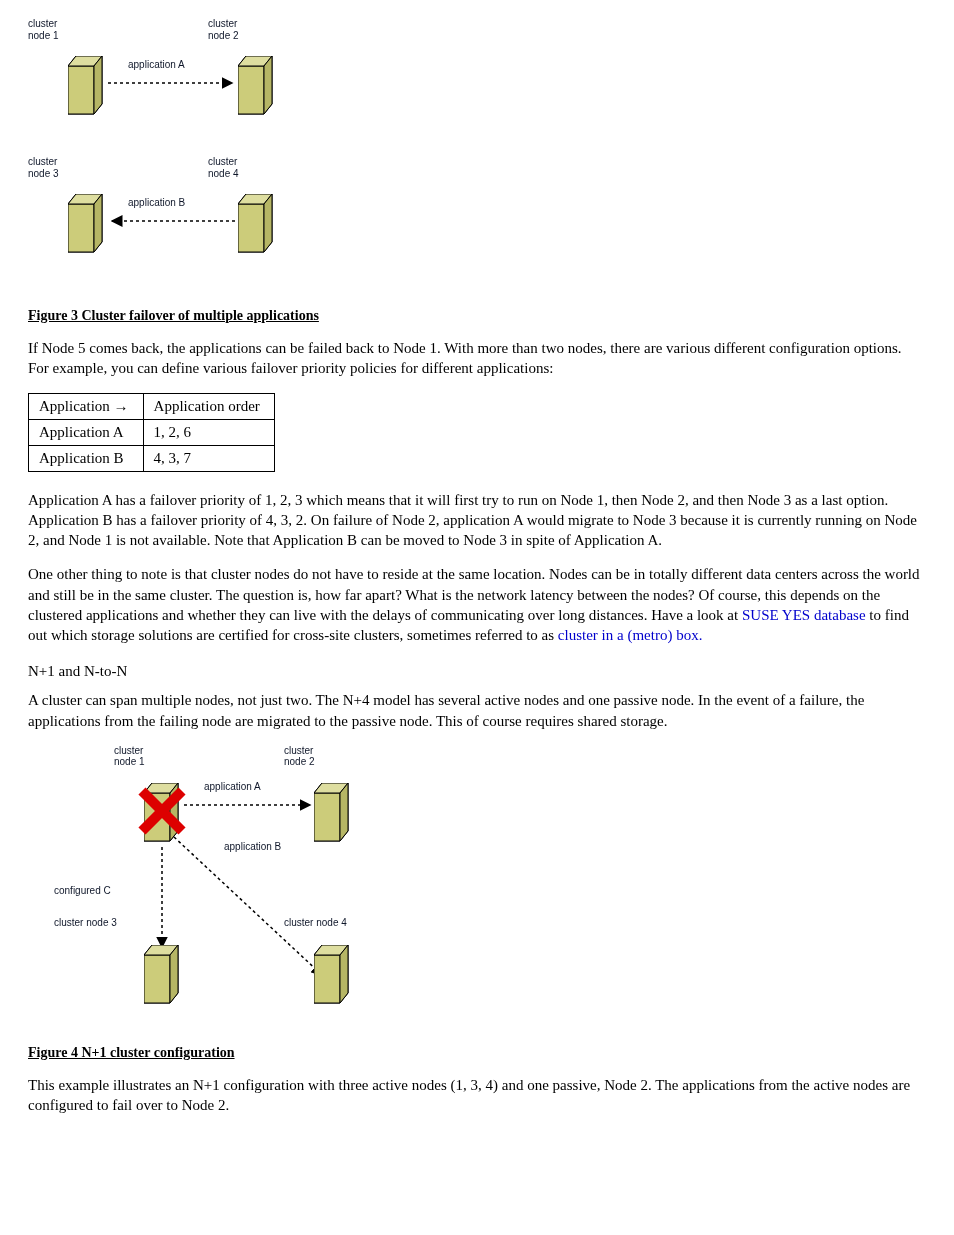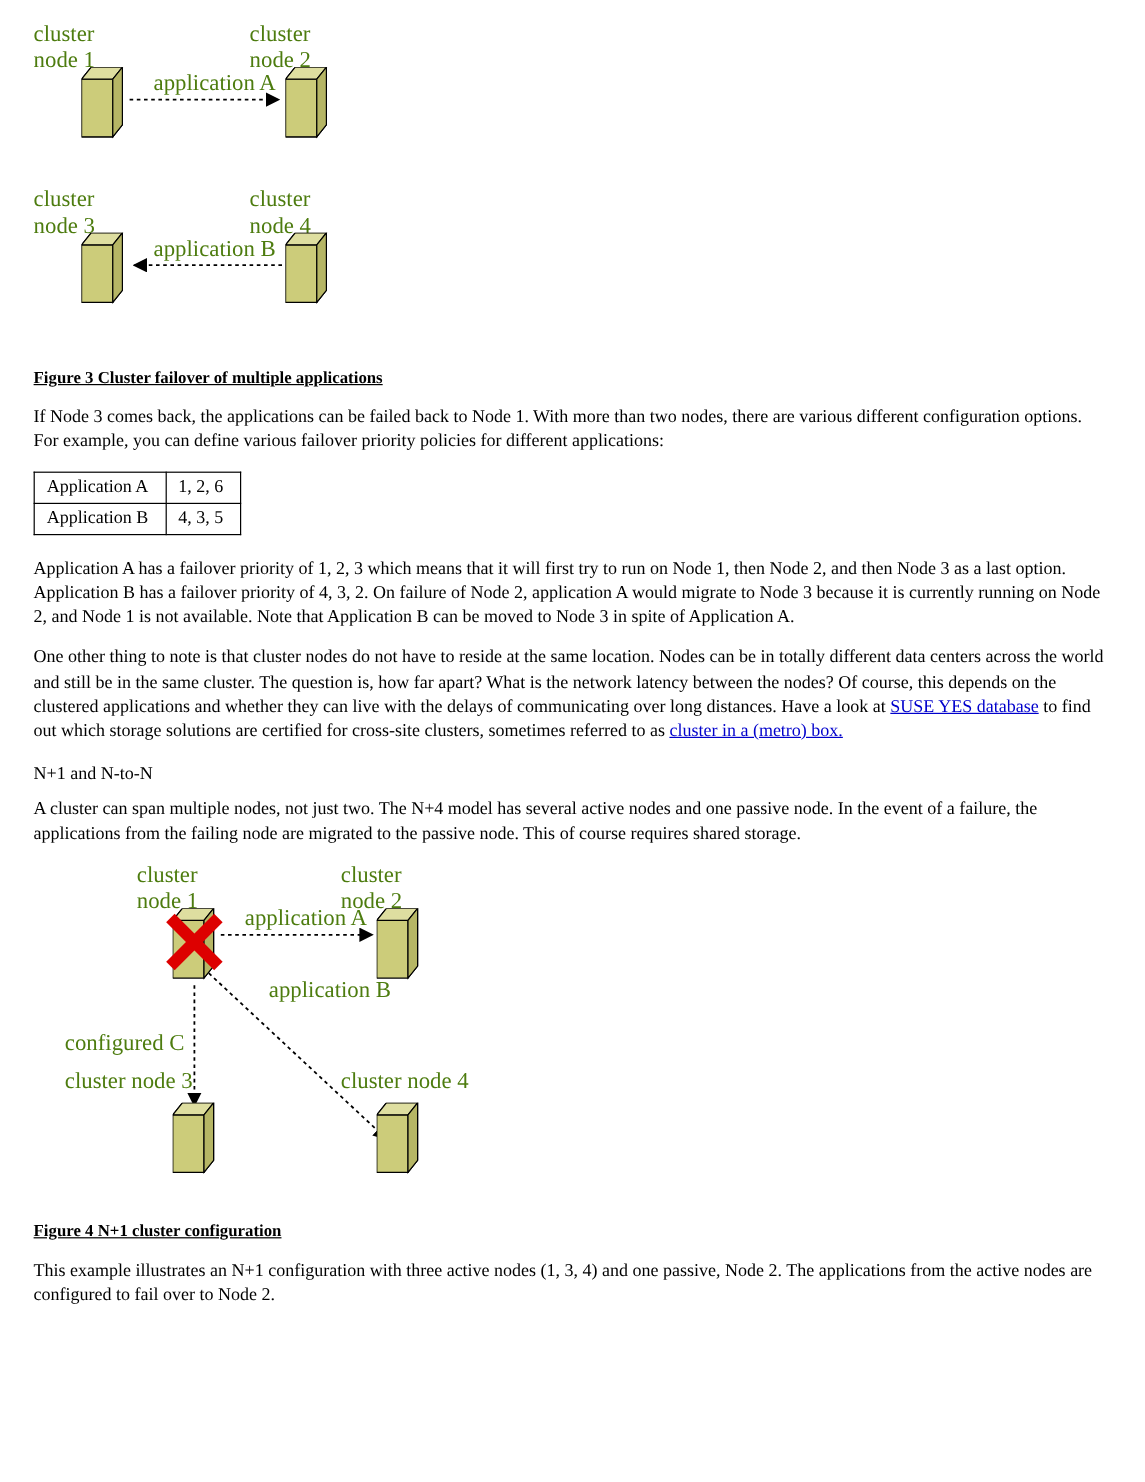--- a/index.html
+++ b/index.html
@@ -16,21 +16,21 @@
     font-weight: bold;
     font-size: 14px;
     margin: 10px 0 14px 0;
     text-decoration: underline;
   }
   .para {
     font-size: 15px;
     line-height: 1.35;
     margin-bottom: 14px;
   }
-  .link { color: #0000cc; text-decoration: underline; cursor: pointer; text-align: right; }
+  .link { color: #0000cc; cursor: pointer; text-align: right; }
 
   table.priority {
     border-collapse: collapse;
     margin: 6px 0 18px 0;
     font-size: 15px;
   }
   table.priority th, table.priority td {
     border: 1px solid #000;
     padding: 4px 14px 4px 10px;
     text-align: left;
@@ -43,25 +43,25 @@
     font-size: 15px;
     margin: 18px 0 10px 0;
   }
 
   
   .diagram {
     position: relative;
     margin: 0 0 6px 0;
   }
   .node-label {
-    font-family: Liberation Serif, serif;
-    font-size: 19px;
+    font-family: Liberation Sans, sans-serif;
+    font-size: 10px;
     line-height: 1.15;
     position: absolute;
-    color: #4d7c0f;
+    color: #0f172a;
     white-space: pre;
   }
   .box {
     position: absolute;
   }
   
 </style>
 </head>
 <body>
 
@@ -121,31 +121,35 @@
         <path d="M8,0 L0,4 L8,8 z" fill="#000"></path>
       </marker>
     </defs>
     <line x1="6" y1="9" x2="130" y2="9" stroke="#000" stroke-width="1.5" stroke-dasharray="3,3" marker-start="url(#arrL)"></line>
   </svg>
   <span class="node-label" style="left:100px; top:179px;">application B</span>
 </div>
 
 <p class="fig-caption">Figure 3 Cluster failover of multiple applications</p>
 
-<p class="para">If Node 3 comes back, the applications can be failed back to Node 1. With more than two nodes, there are various different configuration options. For example, you can define various failover priority policies for different applications:</p>
+<p class="para">If Node 5 comes back, the applications can be failed back to Node 1. With more than two nodes, there are various different configuration options. For example, you can define various failover priority policies for different applications:</p>
 
 <table class="priority">
   <tbody>
+      <tr>
+    <th>Application →</th>
+    <th>Application order</th>
+  </tr>
   <tr>
     <td>Application A</td>
     <td>1, 2, 6</td>
   </tr>
   <tr>
     <td>Application B</td>
-    <td>4, 3, 5</td>
+    <td>4, 3, 7</td>
   </tr>
 </tbody>
   </table>
 
 <p class="para">Application A has a failover priority of 1, 2, 3 which means that it will first try to run on Node 1, then Node 2, and then Node 3 as a last option. Application B has a failover priority of 4, 3, 2. On failure of Node 2, application A would migrate to Node 3 because it is currently running on Node 2, and Node 1 is not available. Note that Application B can be moved to Node 3 in spite of Application A.</p>
 
 <p class="para">
   <span>One other thing to note is that cluster nodes do not have to reside at the same location. Nodes can be in totally different data centers across the world and still be in the same cluster. The question is, how far apart? What is the network latency between the nodes? Of course, this depends on the clustered applications and whether they can live with the delays of communicating over long distances. Have a look at </span><span class="link">SUSE YES database</span><span> to find out which storage solutions are certified for cross-site clusters, sometimes referred to as </span><span class="link">cluster in a (metro) box.</span>
 </p>
 

